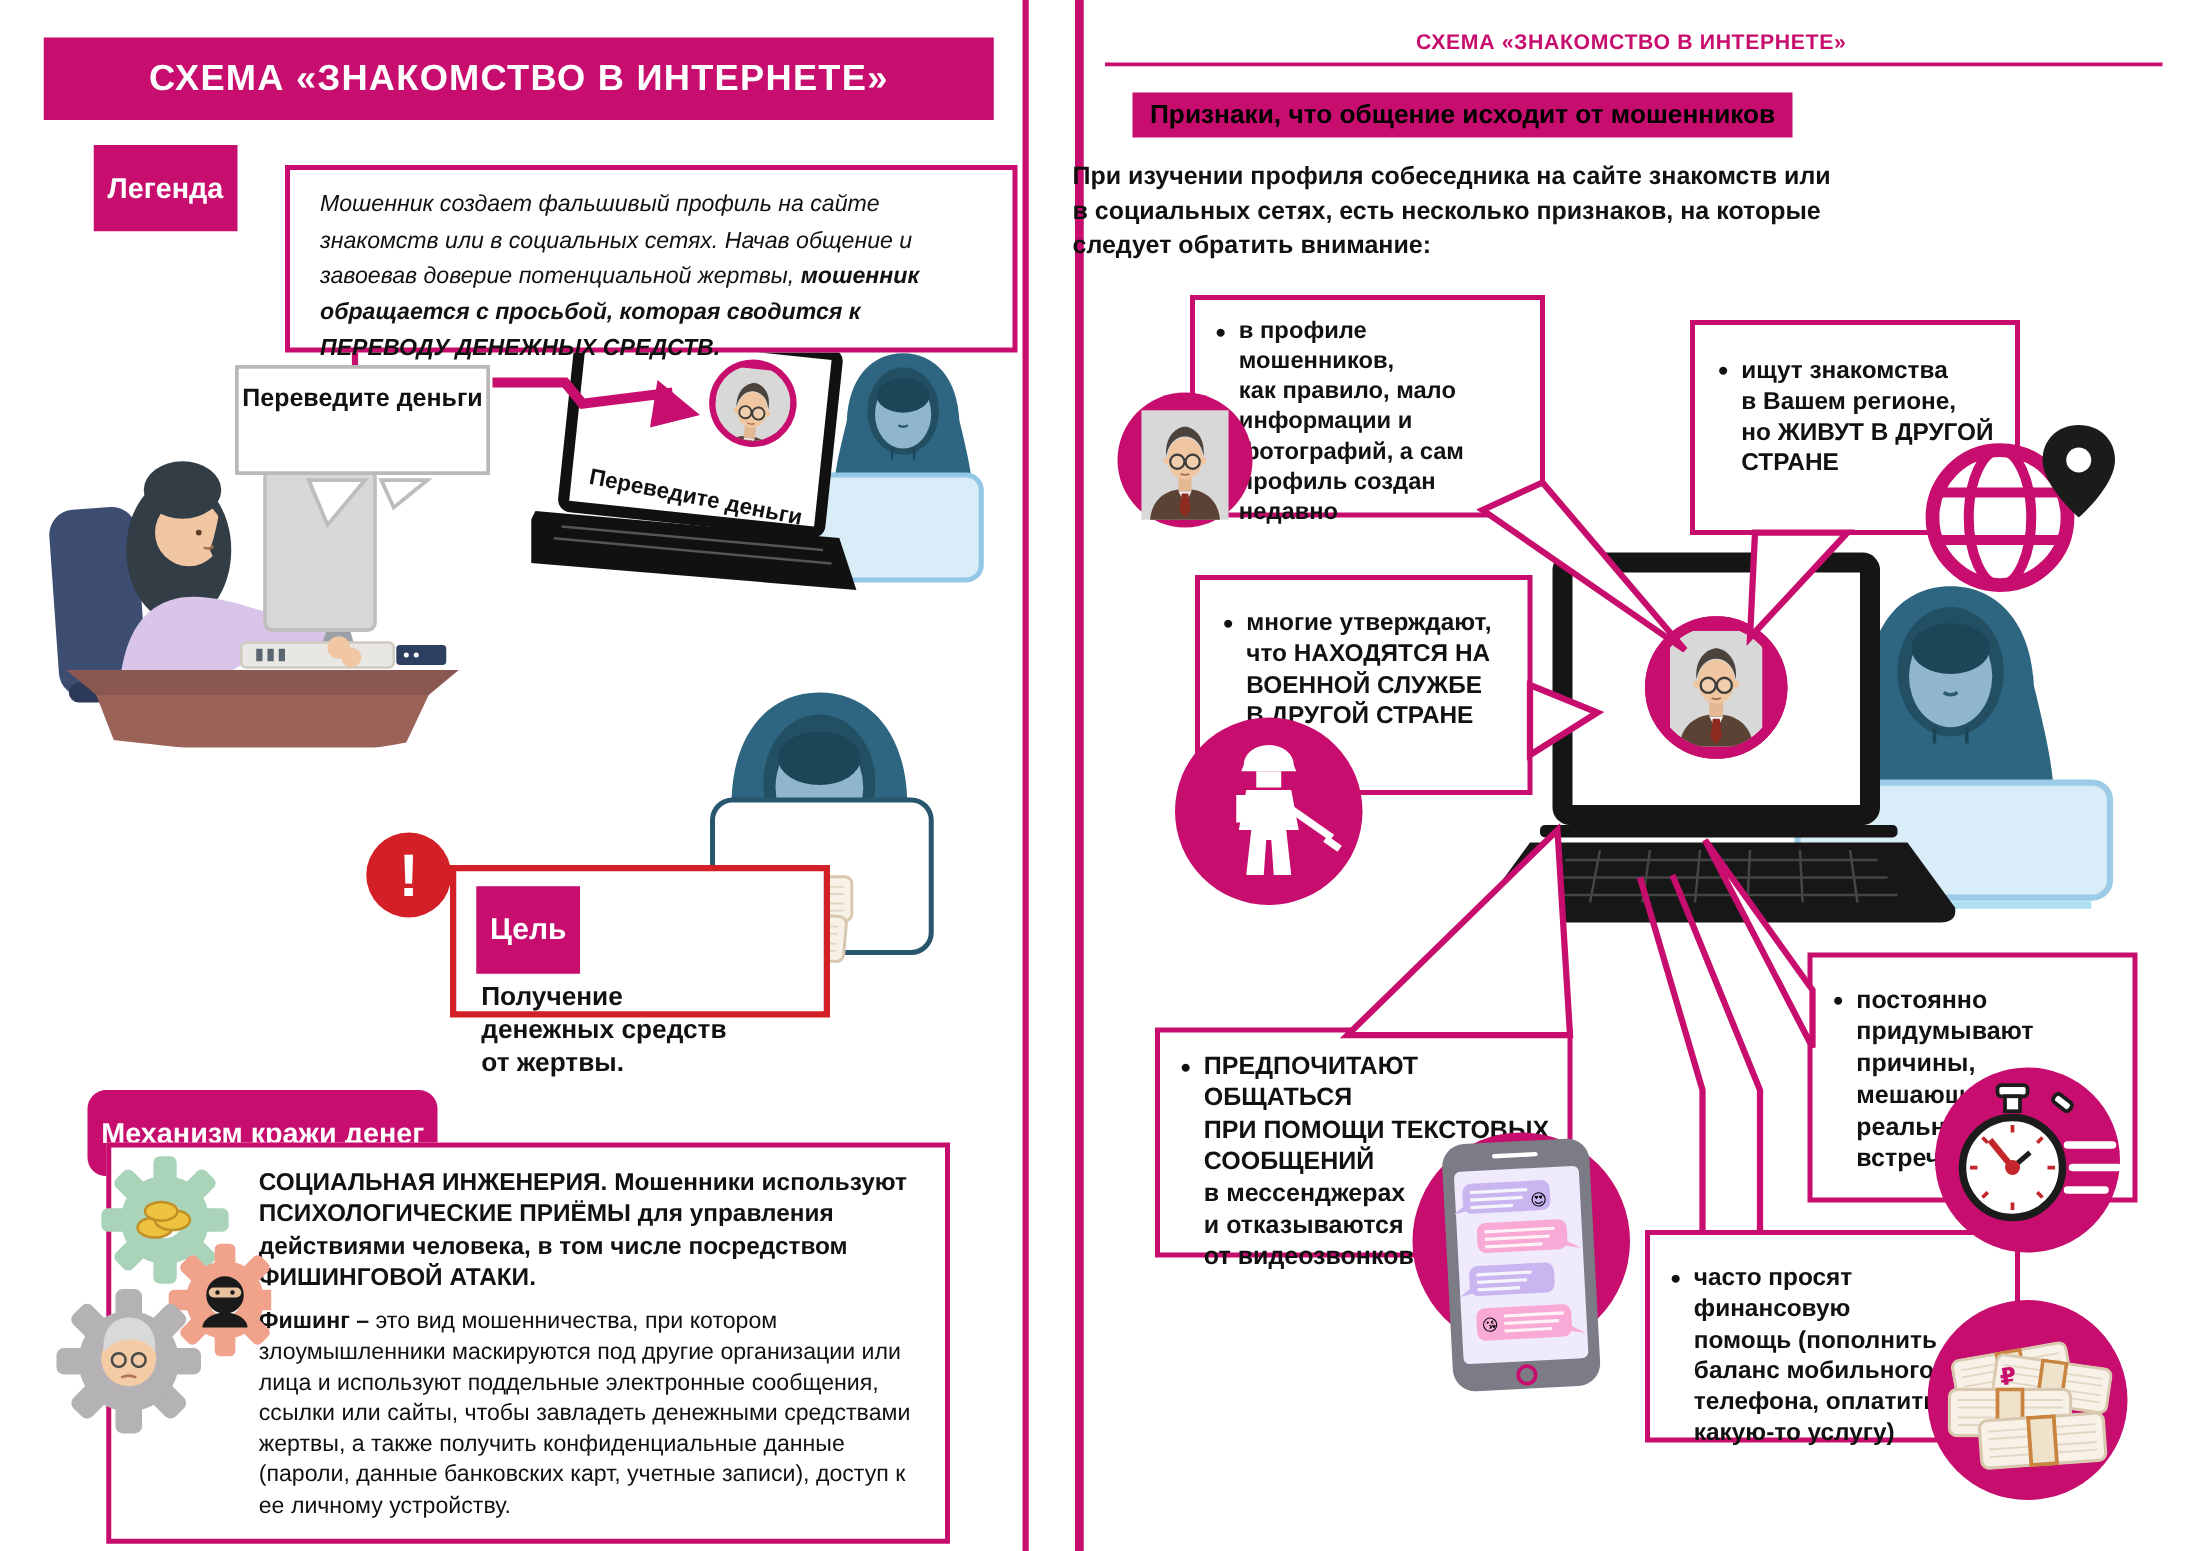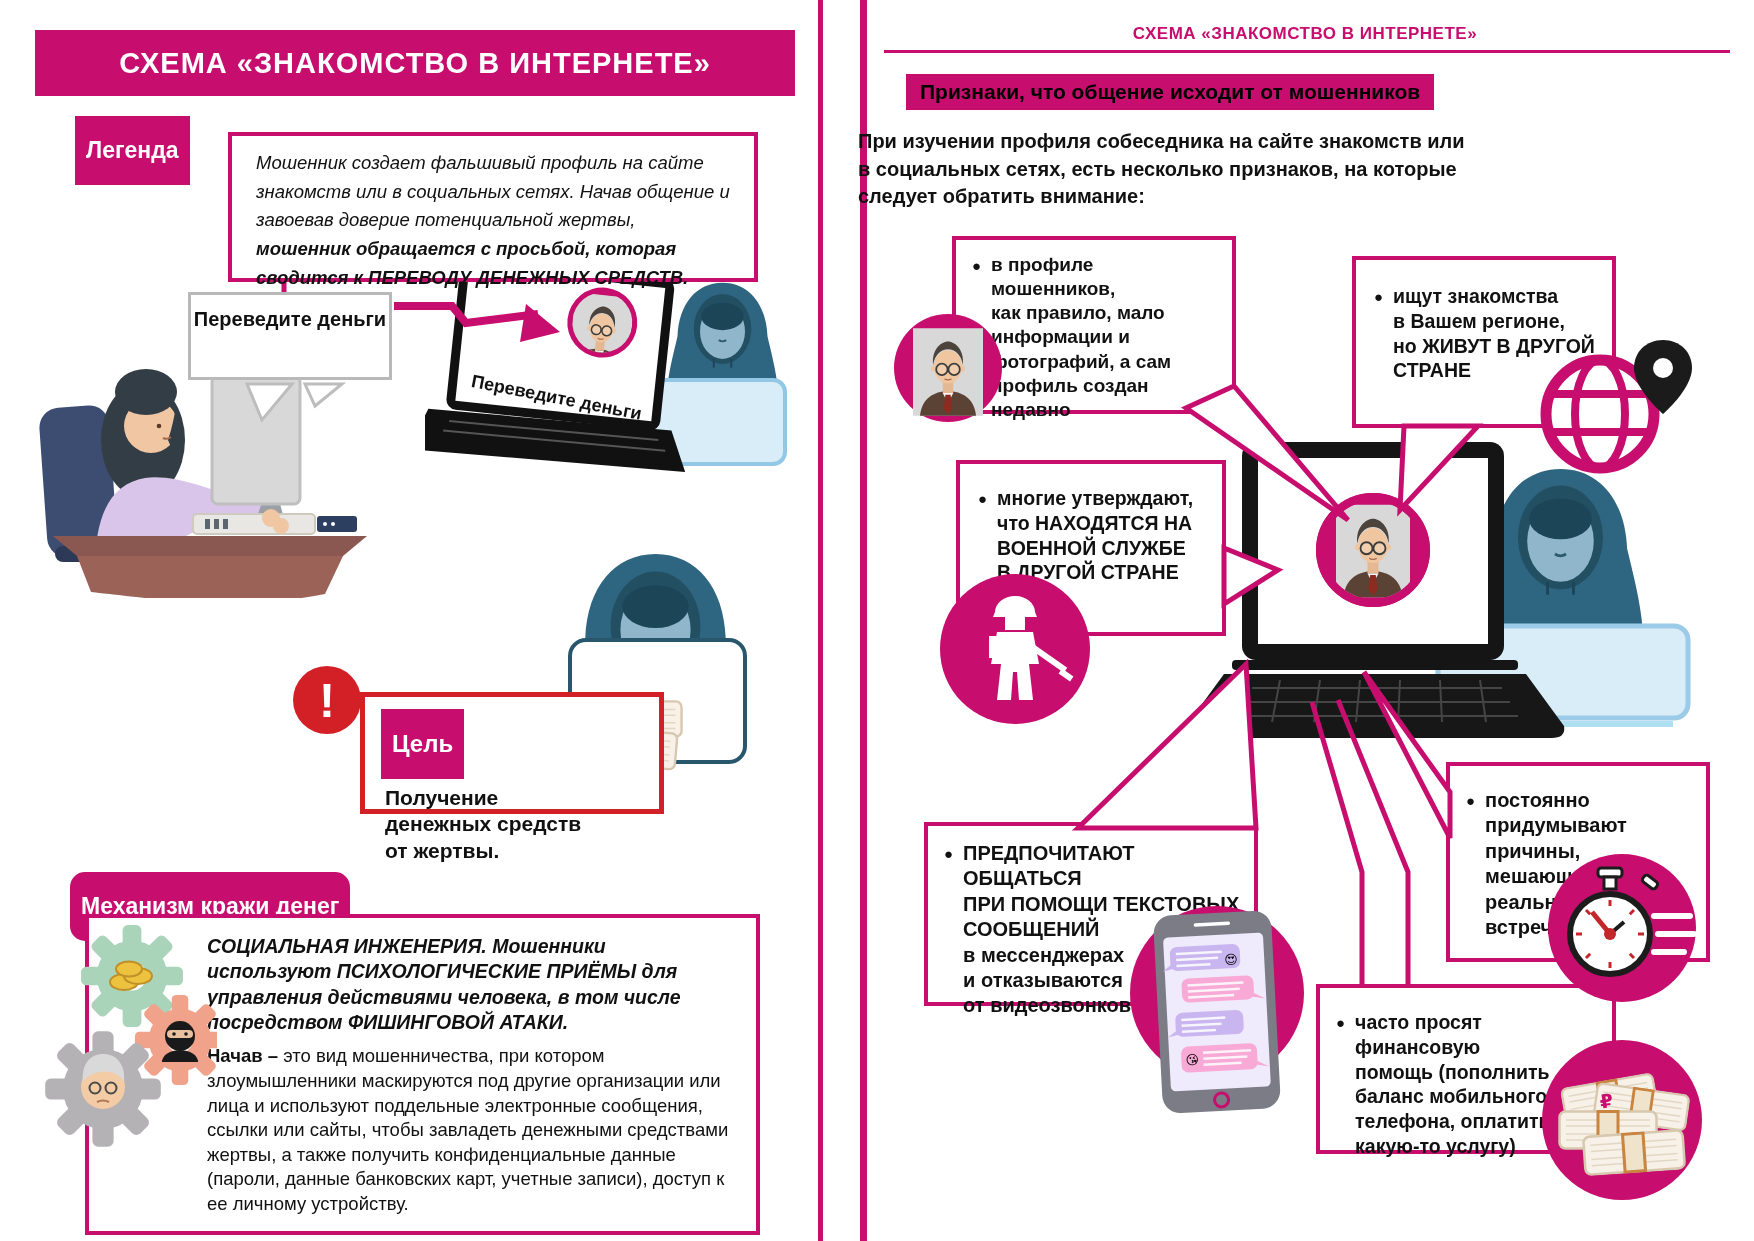--- a/index.html
+++ b/index.html
@@ -6,33 +6,33 @@
   #canvas{position:relative;width:1754px;height:1241px;background:#fff;overflow:hidden;
           font-family:"Liberation Sans","DejaVu Sans",sans-serif;color:#111;}
   .abs{position:absolute;}
   .illus{position:absolute;z-index:2;}
   #connectors{position:absolute;left:0;top:0;z-index:3;pointer-events:none;}
   .z4{z-index:4;}
   .icon-layer{position:absolute;z-index:5;}
   .banner-left{left:35px;top:30px;width:760px;height:66px;background:var(--ac);
      color:#fff;font-weight:bold;font-size:29px;letter-spacing:1px;text-align:center;line-height:66px;}
   .tag{display:inline-block;background:var(--ac);color:#fff;font-weight:bold;padding:21px 11px;}
-  .legend-box{left:228px;top:132px;width:530px;height:150px;border:4px solid var(--ac);
+  .legend-box{left:228px;top:132px;width:586px;height:150px;border:4px solid var(--ac);
      background:#fff;padding:13px 24px;box-sizing:border-box;font-style:italic;font-size:18.5px;line-height:1.55;}
   .legend-box b{font-style:italic;}
   .bubble{left:188px;top:292px;width:204px;height:88px;background:#fff;border:3px solid #b9b9b9;
      font-weight:bold;font-size:20px;text-align:center;padding-top:13px;box-sizing:border-box;}
   .goal-box{left:360px;top:692px;width:304px;height:122px;background:#fff;border:5px solid var(--red);box-sizing:border-box;}
   .goal-label{margin:12px 0 6px 16px;font-size:24px;}
   .goal-text{margin-left:20px;width:218px;font-weight:bold;font-size:21px;line-height:1.25;}
   .mech-label{left:70px;top:872px;font-size:23px;border-radius:15px;}
   .legend-label{left:75px;top:116px;font-size:23px;}
   .mech-box{left:85px;top:914px;width:675px;min-height:262px;border:4px solid var(--ac);background:#fff;
      box-sizing:border-box;padding:16px 24px 14px 118px;}
-  .mech-box .p1{font-weight:bold;font-size:19.5px;line-height:1.3;margin:0 0 9px 0;font-style:italic;}
+  .mech-box .p1{font-weight:bold;font-size:19.5px;line-height:1.3;margin:0 0 9px 0;}
   .mech-box .p2{font-size:18.5px;line-height:1.33;margin:0;}
   .divider{position:absolute;top:0;height:1241px;background:var(--ac);z-index:1;}
   .rp-header{left:880px;top:24px;width:850px;text-align:center;color:var(--ac);
      font-weight:bold;font-size:17px;letter-spacing:.5px;}
   .rp-underline{left:884px;top:50px;width:846px;height:3px;background:var(--ac);}
   .rp-banner-wrap{left:906px;top:74px;}
   .rp-banner{display:inline-block;background:var(--ac);color:#000000;font-weight:bold;font-size:21px;padding:6px 14px;}
   .rp-intro{left:858px;top:128px;width:640px;font-weight:bold;font-size:20px;line-height:1.38;white-space:pre-line;}
   .callout{position:absolute;background:#fff;border:4px solid var(--ac);box-sizing:border-box;
      display:flex;gap:10px;font-weight:bold;}
@@ -181,21 +181,21 @@
     <use href="#bundle" x="0" y="46" width="95" height="38"></use>
     <use href="#bundle" x="52" y="52" width="98" height="39" transform="rotate(5 100 70)"></use>
     <use href="#bundle" x="26" y="72" width="100" height="40"></use>
     <text x="48" y="46" font-size="18" font-weight="bold" fill="#c70d6d" transform="rotate(-8 52 40)">₽</text>
   </g>
 </svg>
 
 <div class="abs tag mech-label z4">Механизм кражи денег</div>
 <div class="abs mech-box z4">
   <p class="p1">СОЦИАЛЬНАЯ ИНЖЕНЕРИЯ. Мошенники используют ПСИХОЛОГИЧЕСКИЕ ПРИЁМЫ для управления действиями человека, в том числе посредством ФИШИНГОВОЙ АТАКИ.</p>
-  <p class="p2"><b>Начав –</b><span> это вид мошенничества, при котором злоумышленники маскируются под другие организации или лица и используют поддельные электронные сообщения, ссылки или сайты, чтобы завладеть денежными средствами жертвы, а также получить конфиденциальные данные (пароли, данные банковских карт, учетные записи), доступ к ее личному устройству.</span></p>
+  <p class="p2"><b>Фишинг –</b><span> это вид мошенничества, при котором злоумышленники маскируются под другие организации или лица и используют поддельные электронные сообщения, ссылки или сайты, чтобы завладеть денежными средствами жертвы, а также получить конфиденциальные данные (пароли, данные банковских карт, учетные записи), доступ к ее личному устройству.</span></p>
 </div>
 
 <svg class="icon-layer" style="left:42px;top:922px;" width="175" height="230" viewBox="0 0 175 230">
   <use href="#gear" x="38" y="2" width="104" height="104" fill="#a9d4b9"></use>
   <ellipse cx="82" cy="60" rx="14" ry="8" fill="#ecc23f" stroke="#c08f27" stroke-width="2"></ellipse>
   <ellipse cx="96" cy="54" rx="14" ry="8" fill="#ecc23f" stroke="#c08f27" stroke-width="2"></ellipse>
   <ellipse cx="87" cy="47" rx="13" ry="7.5" fill="#ecc23f" stroke="#c08f27" stroke-width="2"></ellipse>
   <use href="#gear" x="92" y="72" width="92" height="92" fill="#f0a28b"></use>
   <circle cx="138" cy="114" r="15" fill="#1a1a1a"></circle>
   <rect x="125" y="108" width="26" height="8" rx="4" fill="#e9c19e"></rect>

